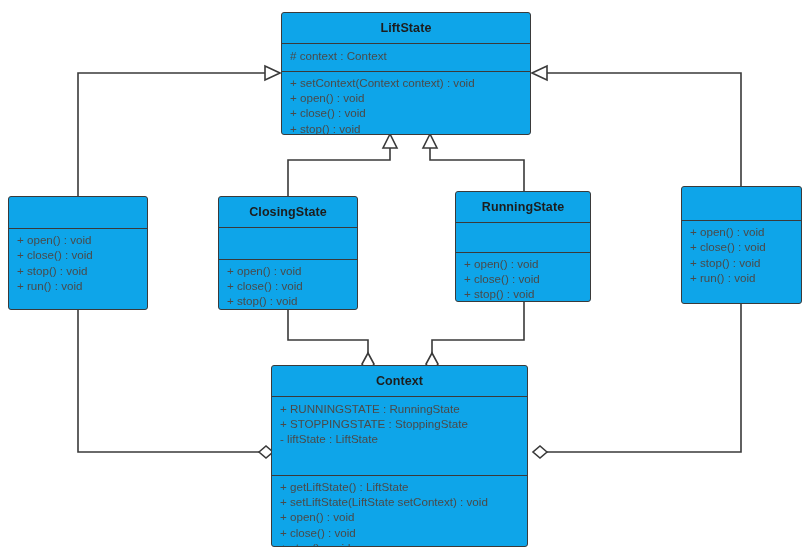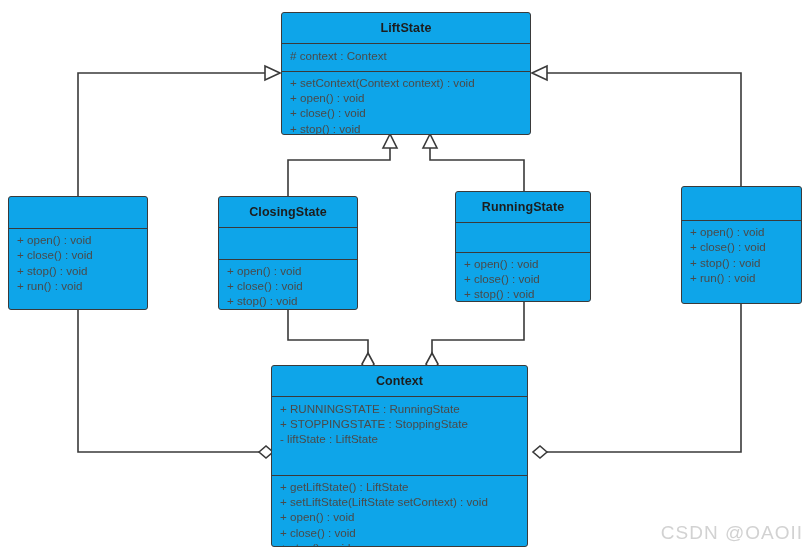--- a/index.html
+++ b/index.html
@@ -191,15 +191,14 @@
     <div class="uml-ops">
       <div class="uml-row">+ getLiftState() : LiftState</div>
       <div class="uml-row">+ setLiftState(LiftState setContext) : void</div>
       <div class="uml-row">+ open() : void</div>
       <div class="uml-row">+ close() : void</div>
       <div class="uml-row">+ stop() : void</div>
 
     </div>
   </div>
 
-  <div id="watermark">CSDN @OAOII</div>
 
 </div>
 
 </body></html>

